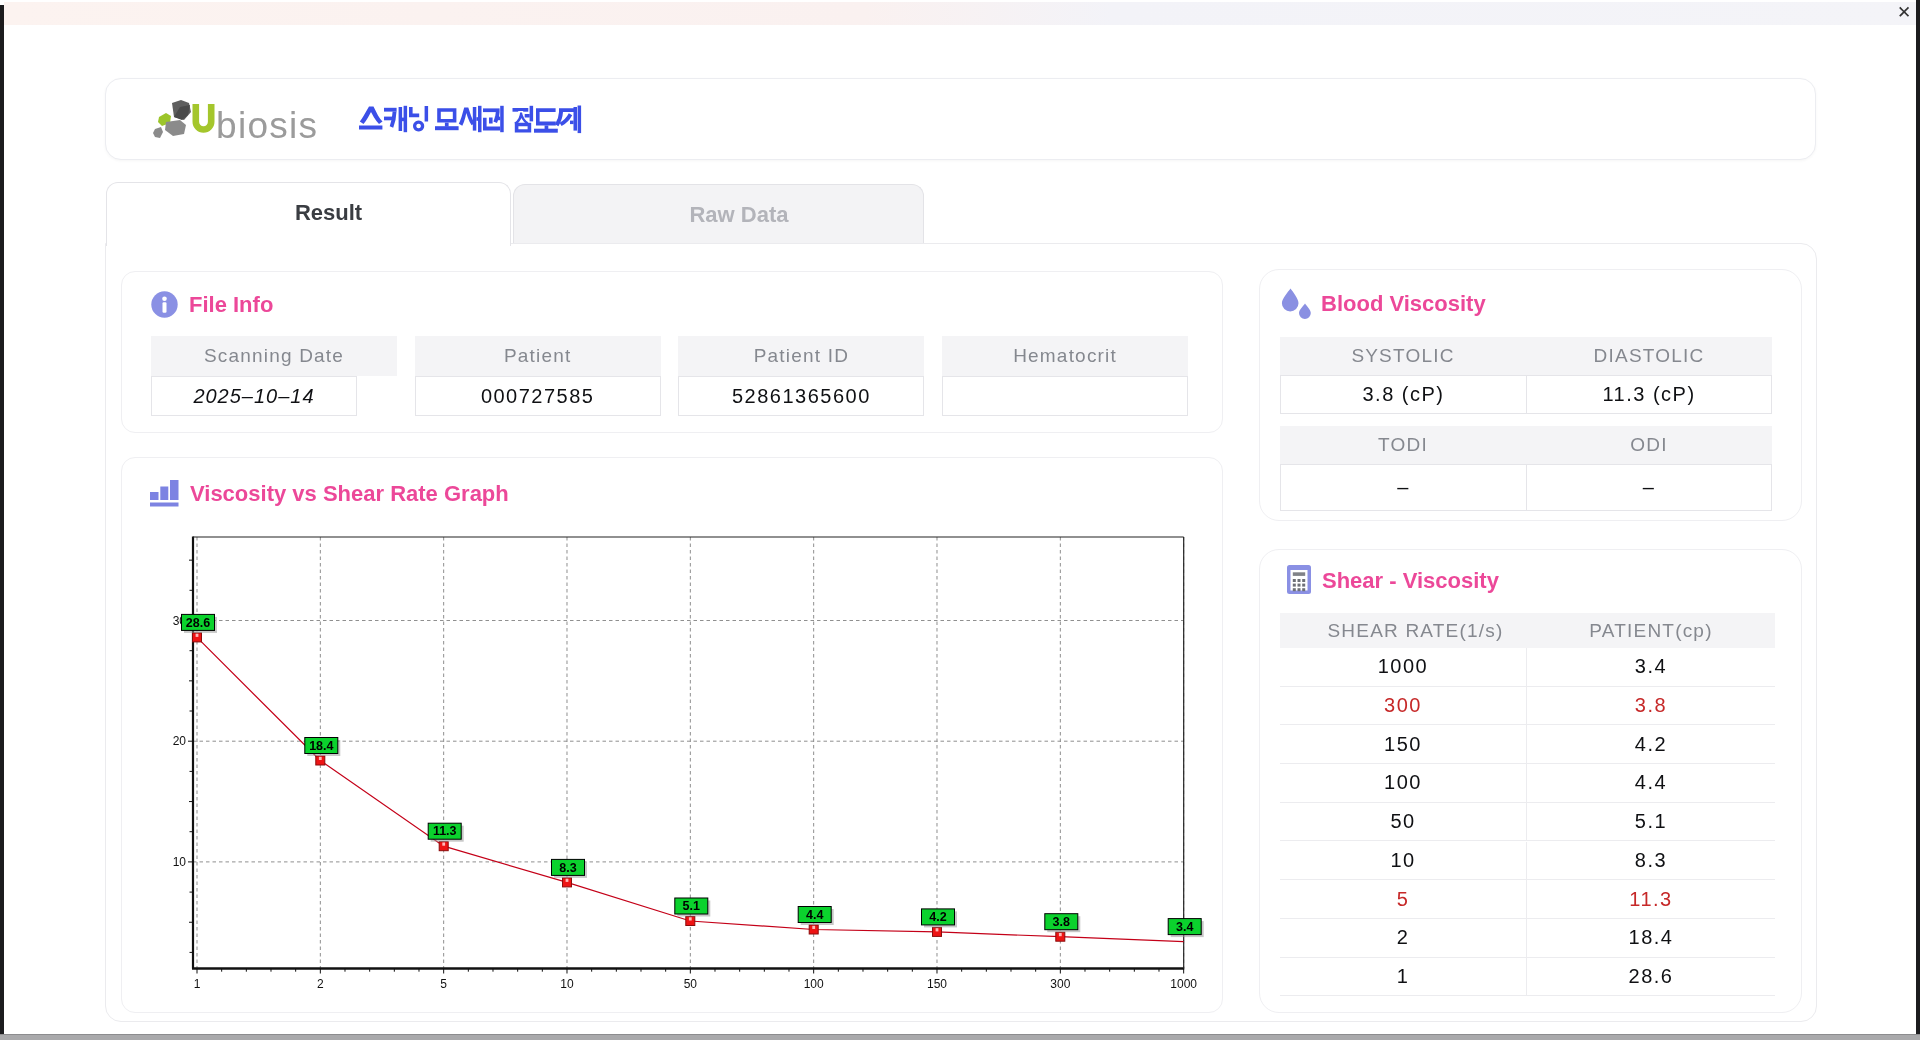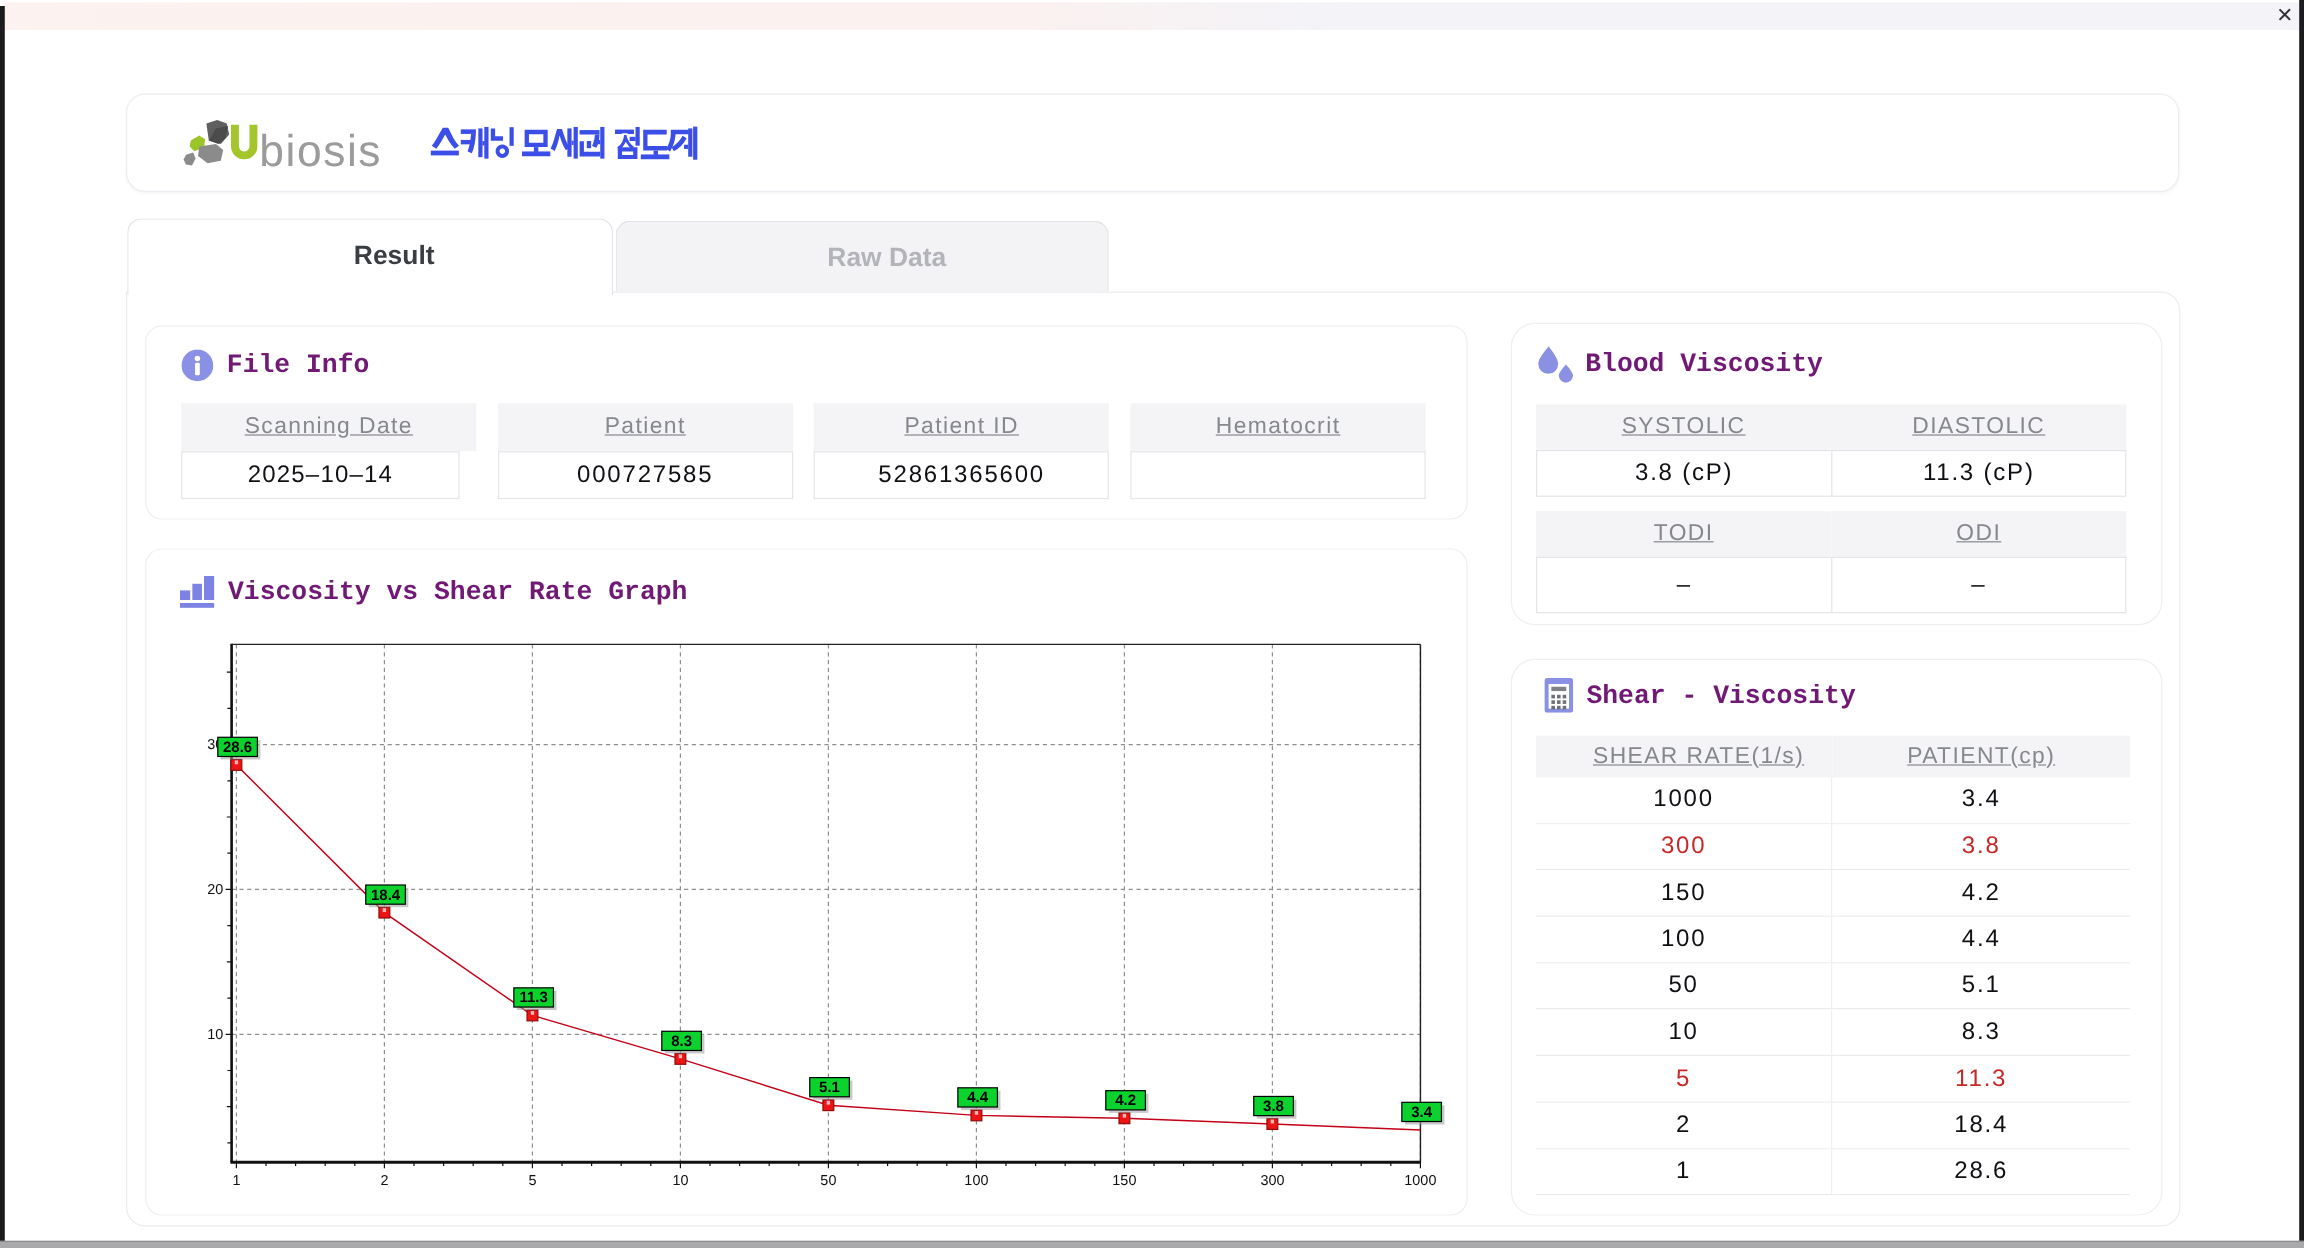--- a/index.html
+++ b/index.html
@@ -25,24 +25,24 @@
     border:1px solid #e4e4e8; border-bottom:none; border-radius:12px 12px 0 0;
     color:#3a3d42; font-size:22px; font-weight:bold; text-align:center; line-height:60px; z-index:5;padding-left:40px; }
   #main { left:105px; top:243px; width:1712px; height:779px; background:#fff;
     border:1px solid #ebebee; border-radius:0 16px 16px 16px; }
   
   .card { position:absolute; background:#fff; border:1px solid #efeff2; }
   #fileinfo { left:121px; top:271px; width:1102px; height:162px; border-radius:14px; }
   #graphcard { left:121px; top:457px; width:1102px; height:556px; border-radius:14px; }
   #bloodcard { left:1259px; top:269px; width:543px; height:252px; border-radius:20px; }
   #shearcard { left:1259px; top:549px; width:543px; height:464px; border-radius:20px; }
-  .cardtitle { position:absolute; font-weight:bold; color:#701a75;font-family:Liberation Mono, monospace; }
+  .cardtitle { position:absolute; font-weight:bold; color:#ec4899; }
   
   .th { position:absolute; background:#f4f4f6; color:#85888f; font-size:19px; letter-spacing:1.2px;
-    display:flex; align-items:center; justify-content:center;text-decoration:underline; }
+    display:flex; align-items:center; justify-content:center; }
   .td { position:absolute; background:#fff; border:1px solid #e5e5e9; color:#0f1013;
     font-size:20px; letter-spacing:1.5px; display:flex; align-items:center; justify-content:center; }
 </style>
 </head>
 <body>
 <div class="abs" id="titlebar"></div>
 <div class="abs" id="bleft"></div>
 <div class="abs" id="bright"></div>
 <div class="abs" id="bbottom"></div>
 <div class="abs" id="closex">✕</div>
@@ -142,21 +142,21 @@
       <rect x="10.5" y="18.6" width="3" height="3"></rect>
       <rect x="15.2" y="18.6" width="3" height="3"></rect>
     <rect x="5.8" y="23.2" width="3" height="3"></rect>
       <rect x="10.5" y="23.2" width="3" height="3"></rect>
       <rect x="15.2" y="23.2" width="3" height="3"></rect>
   </g>
 </svg>
 <div class="abs cardtitle" style="left:1322px;top:568px;font-size:22px;">Shear - Viscosity</div>
 
 <div class="th" style="left:151px;top:336px;width:246px;height:40px;">Scanning Date</div>
-<div class="td" style="left:151px;top:376px;width:232px;height:40px;">
+<div class="td" style="left:151px;top:376px;width:206px;height:40px;font-style:italic;">
     <span style="letter-spacing:1px;">2025–10–14</span>
   </div>
 <div class="th" style="left:414.7px;top:336px;width:246px;height:40px;">Patient</div>
 <div class="td" style="left:414.7px;top:376px;width:246px;height:40px;">000727585</div>
 <div class="th" style="left:678.4px;top:336px;width:246px;height:40px;">Patient ID</div>
 <div class="td" style="left:678.4px;top:376px;width:246px;height:40px;">52861365600</div>
 <div class="th" style="left:942.1px;top:336px;width:246px;height:40px;text-align:right;">Hematocrit</div>
 <div class="td" style="left:942.1px;top:376px;width:246px;height:40px;"></div>
 <div class="th" style="left:1280px;top:337px;width:492px;height:38px;"></div>
 <div class="th" style="left:1280px;top:337px;width:246px;height:38px;background:none;">SYSTOLIC</div>

